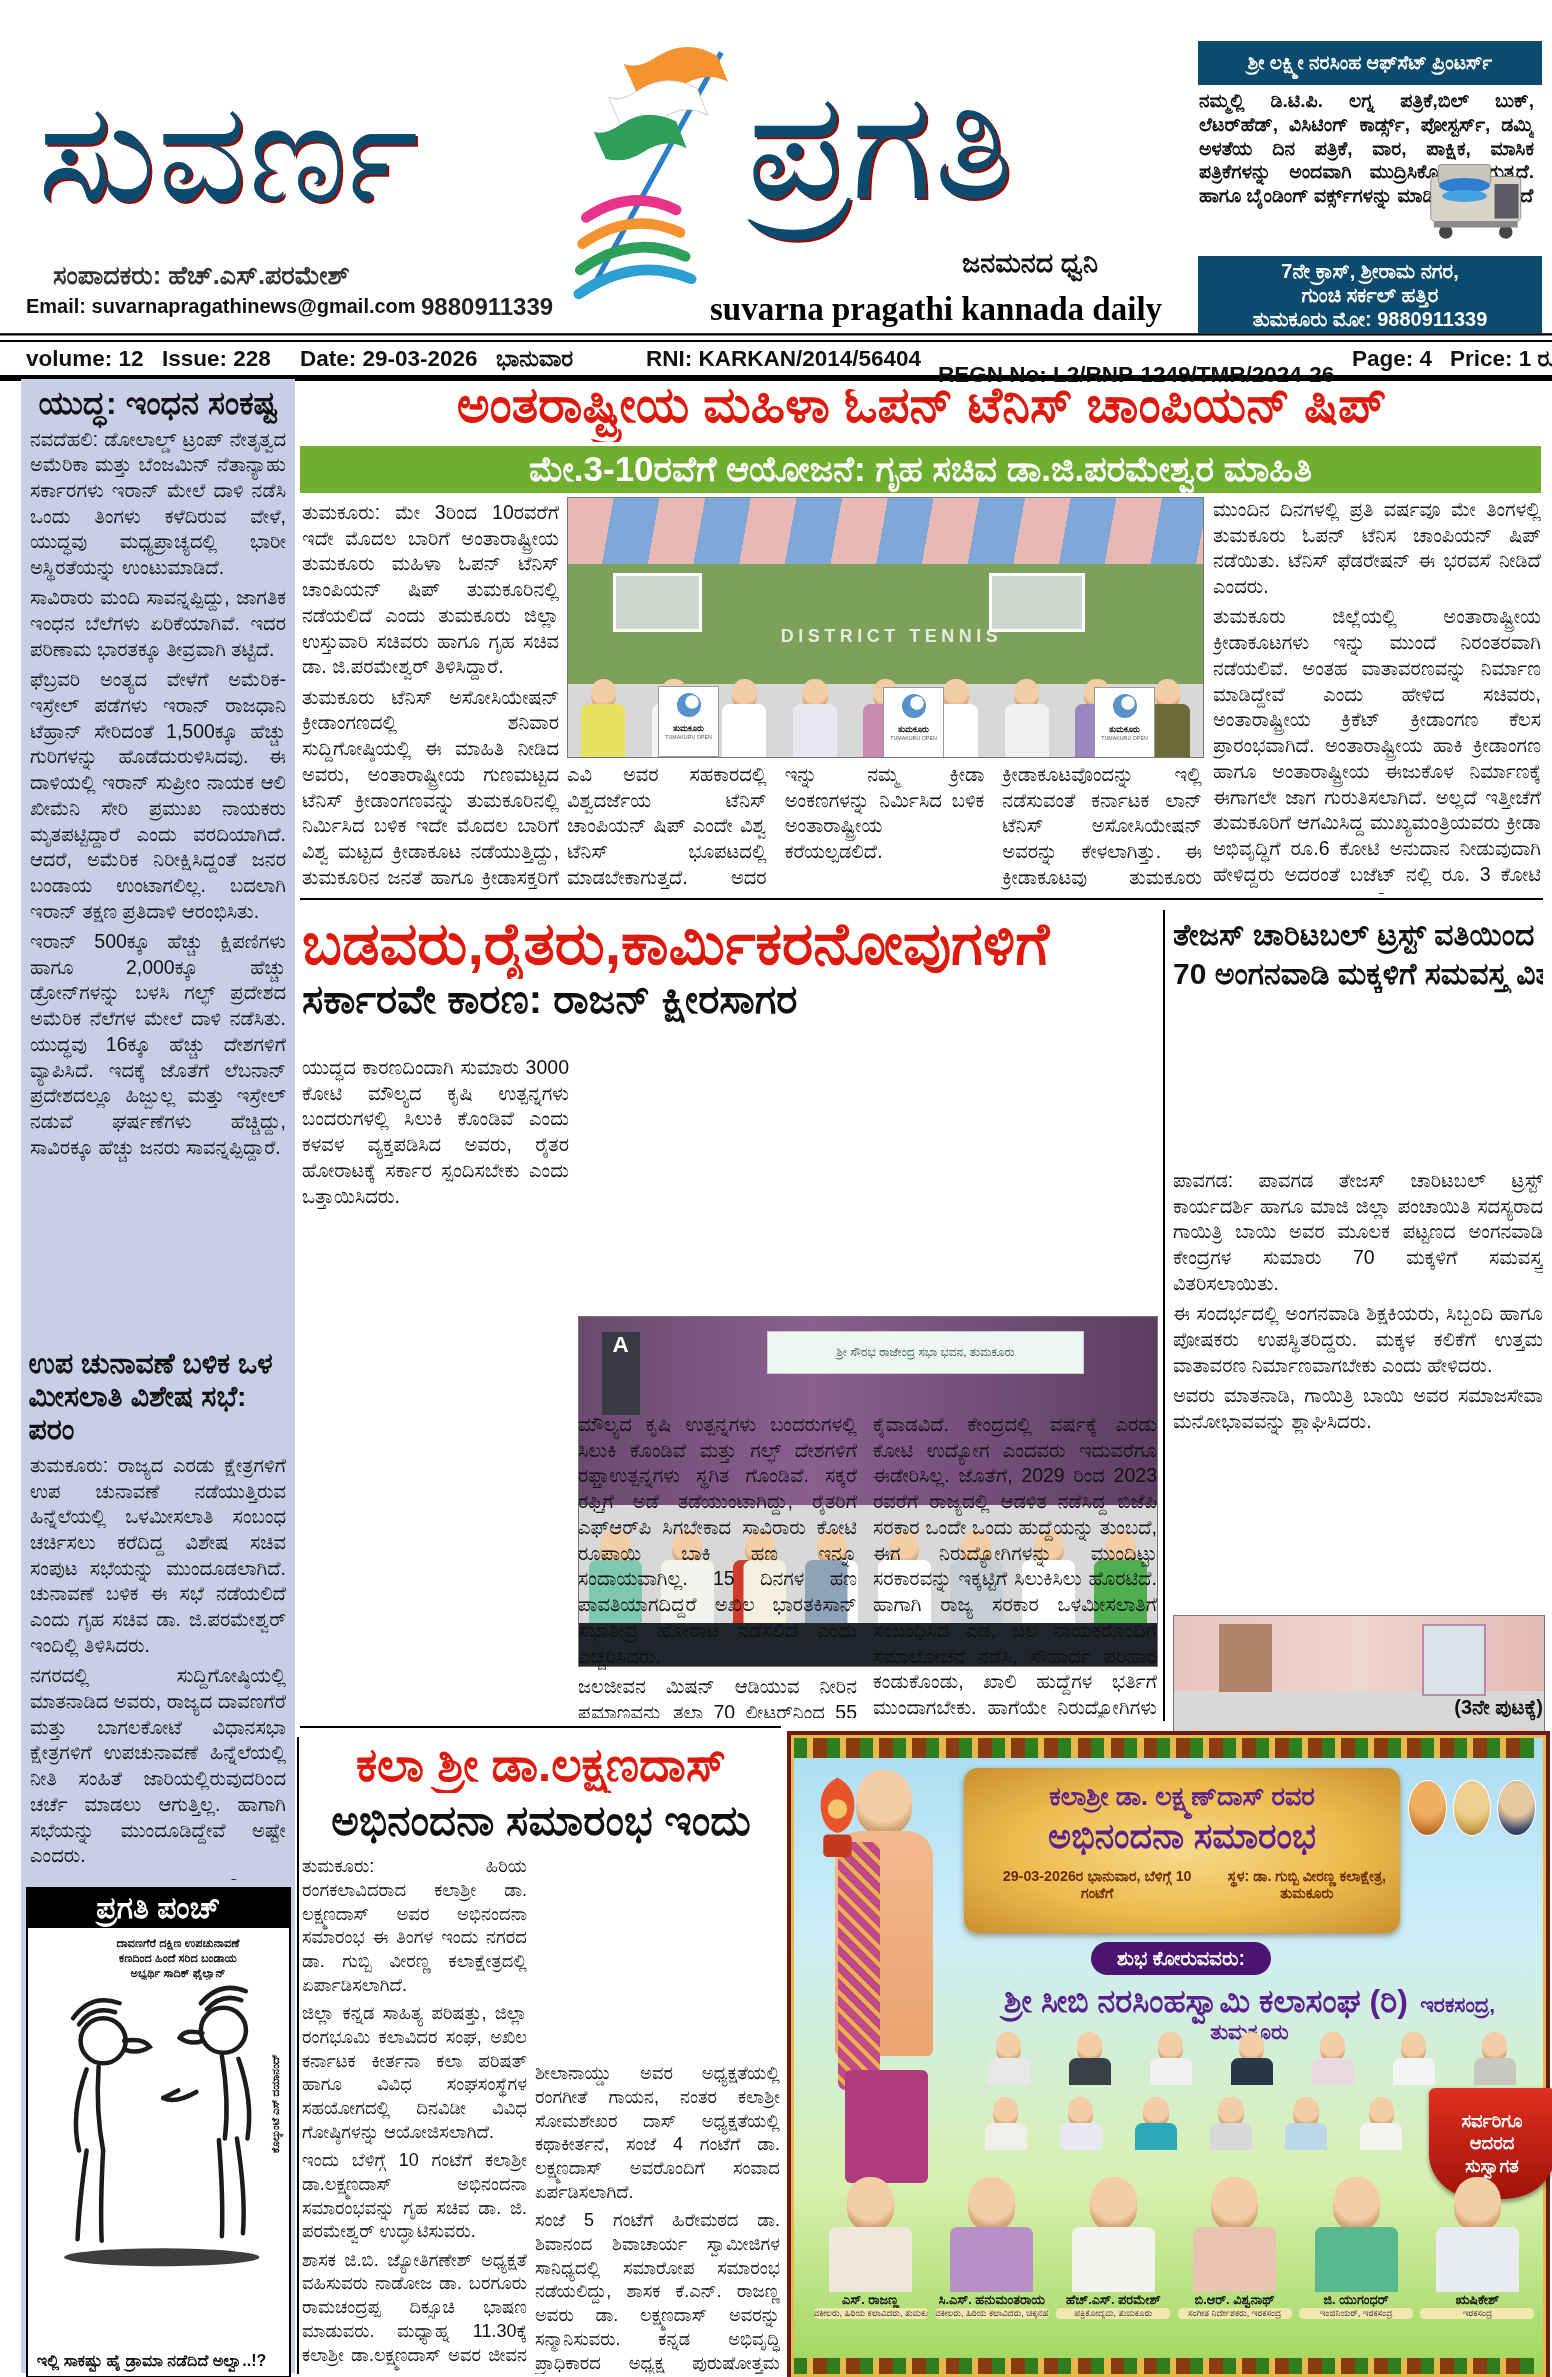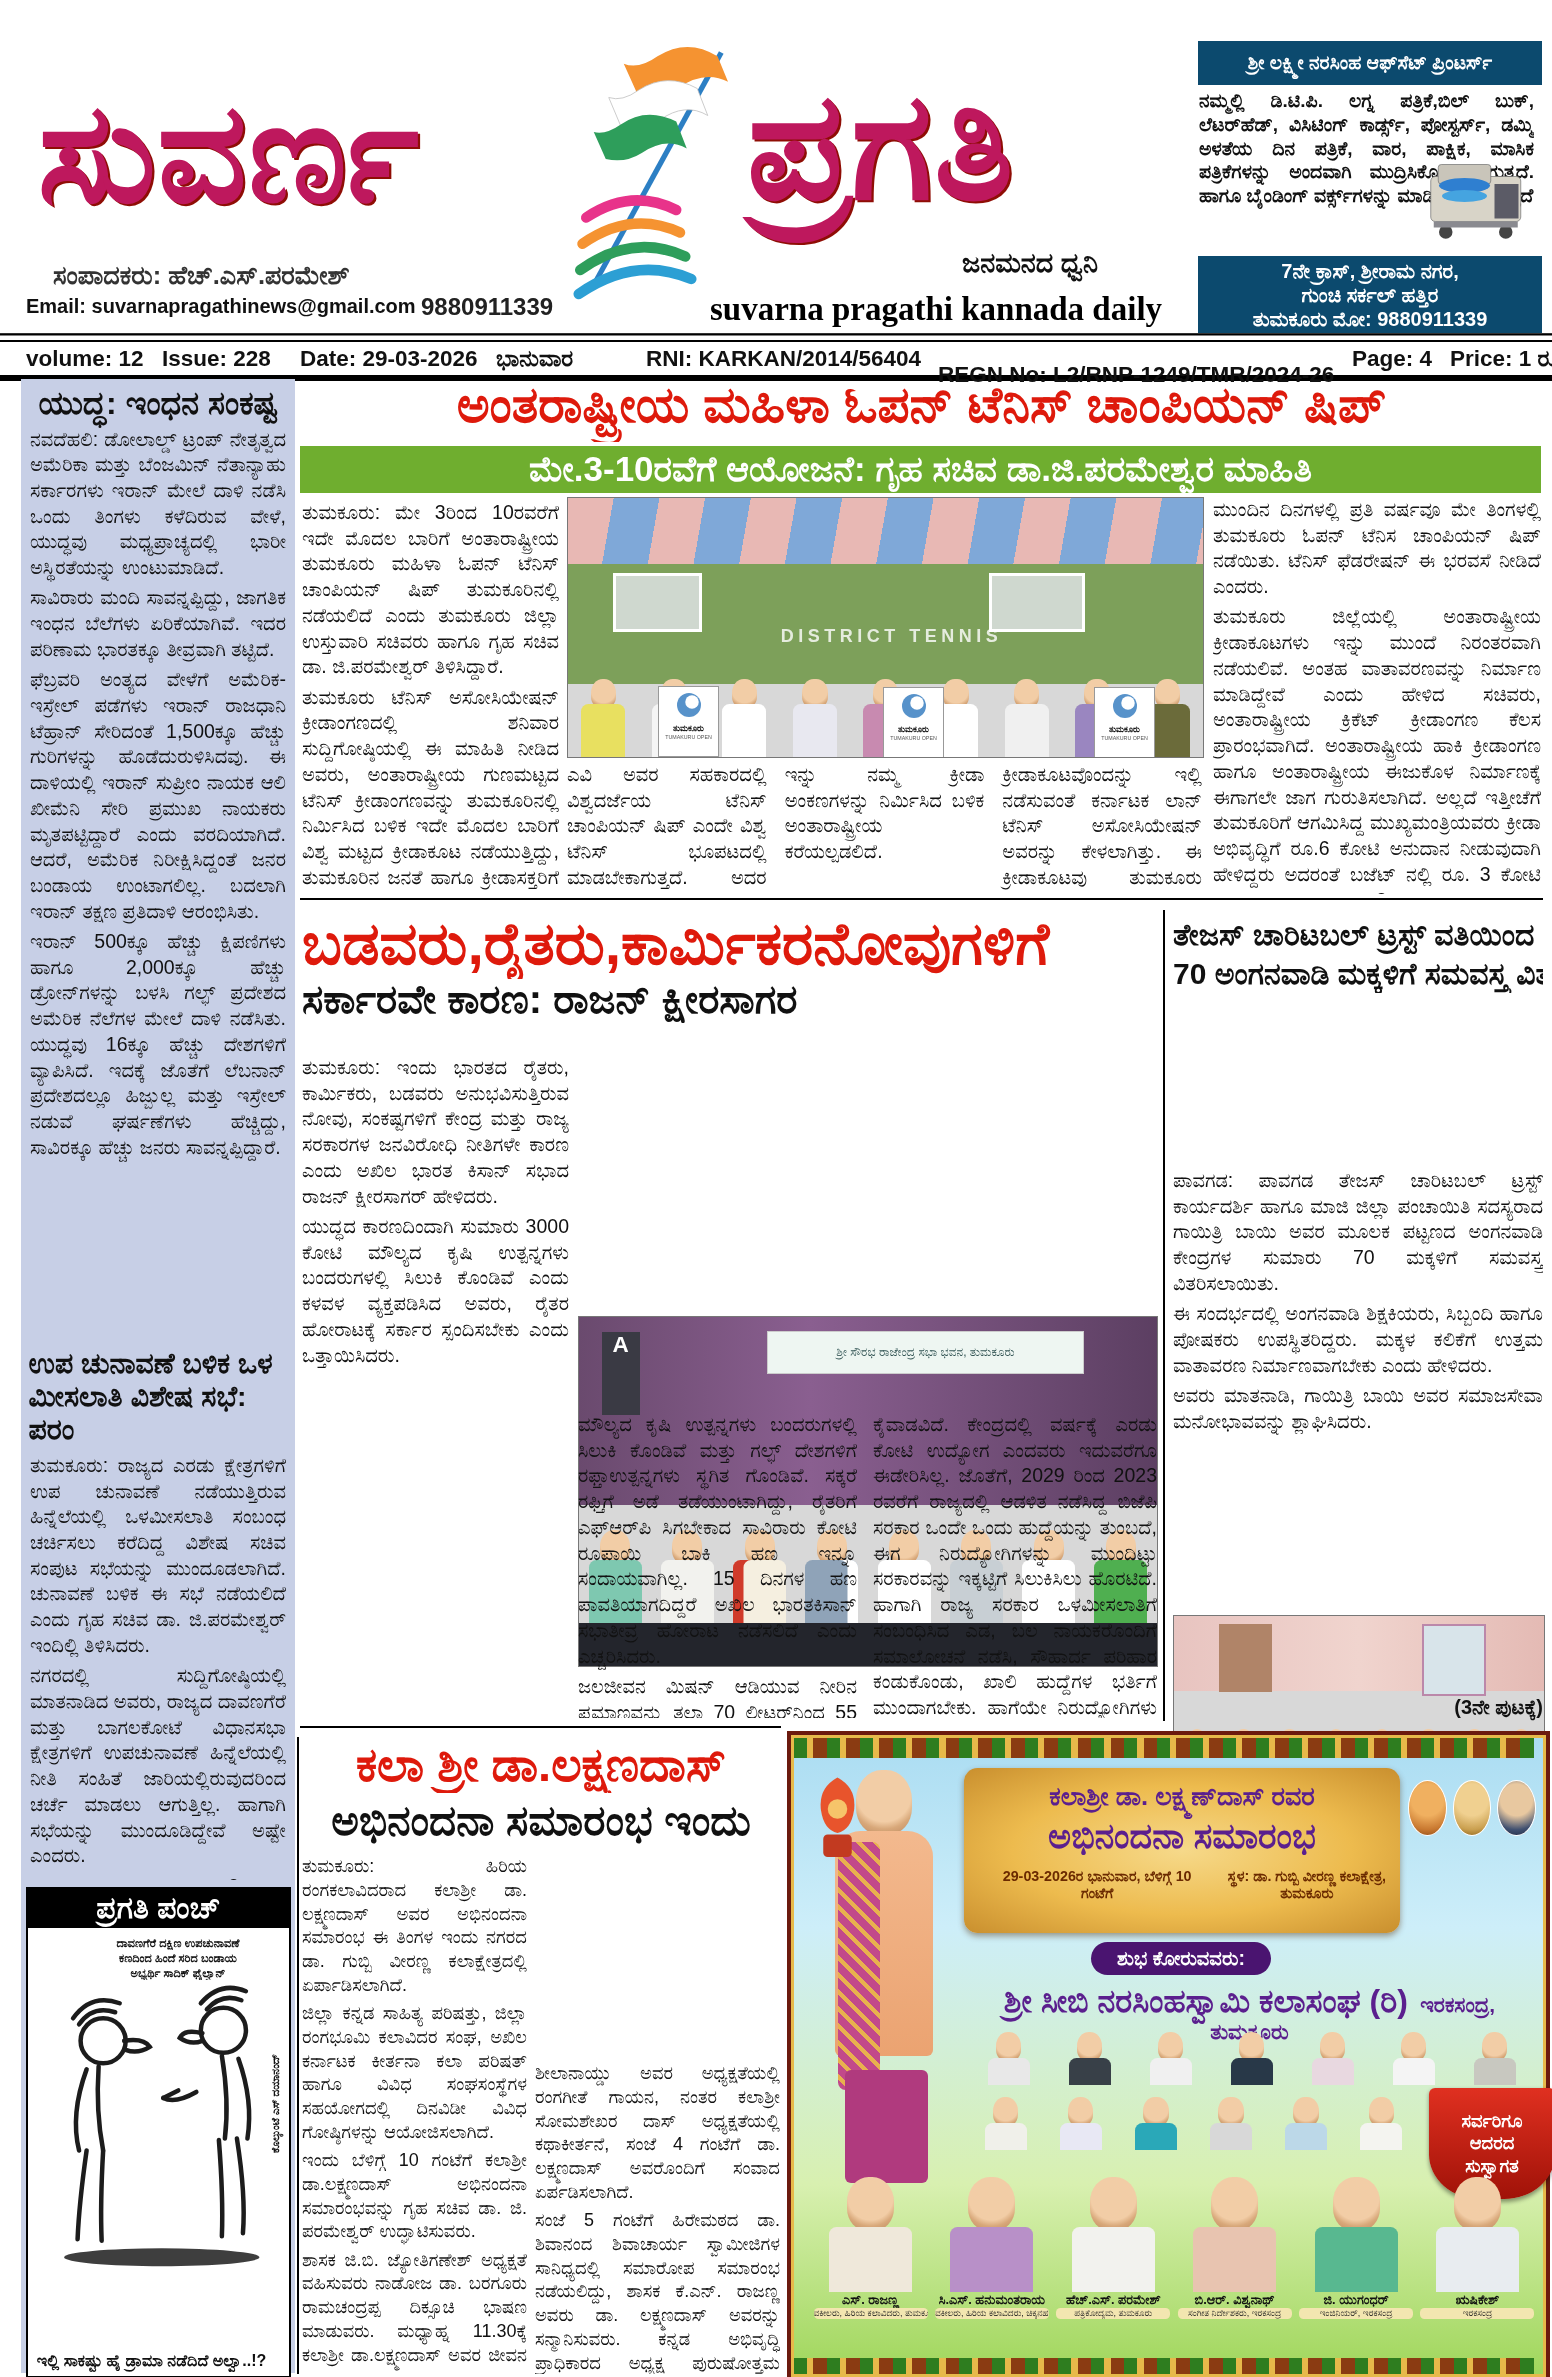--- a/index.html
+++ b/index.html
@@ -6,21 +6,21 @@
   #page{position:relative;width:1553px;height:2377px;background:#fff;overflow:hidden;
         font-family:"Liberation Sans",sans-serif;color:#111;}
   .abs{position:absolute;}
   .k{font-size:19.5px;line-height:1.32;text-align:justify;word-break:break-word;overflow:hidden;}
   .kp{margin:0 0 4.5px 0;text-indent:0;}
   .hl-red{color:#de1a0c;font-weight:bold;}
   .photo{background:#d8d8d8;border:0.8px solid #777;overflow:hidden;position:relative;}
   .vrule{background:#000;width:2.3px;}
   .hrule{background:#000;height:2.3px;}
   
-  .masthead-word{color:#be185d;font-weight:bold;text-shadow:2.3px 2.3px 0 #8f0d05;letter-spacing:1.5px;}
+  .masthead-word{color:#0c4a6e;font-weight:normal;text-shadow:2.3px 2.3px 0 #8f0d05;letter-spacing:1.5px;}
   
   .infobar{border-top:2.3px solid #000;box-shadow:0 -4.5px 0 0 #fff,0 -6.8px 0 0 #000;
            border-bottom:6.8px solid #000;background:#fff;display:flex;align-items:center;}
   .infobar span{font-weight:bold;font-size:22.5px;white-space:nowrap;}
   
   .blue-bar{background:#0c4a6e;color:#fff;font-weight:bold;display:flex;align-items:center;justify-content:center;text-align:center;}
   
   .leftcol{background:#c7cfe6;}
   
   .cartoon-head{background:#000;color:#fff;font-weight:bold;display:flex;align-items:center;justify-content:center;}
@@ -238,21 +238,20 @@
     <p class="kp">ಕ್ರೀಡಾಕೂಟವೊಂದನ್ನು ಇಲ್ಲಿ ನಡೆಸುವಂತೆ ಕರ್ನಾಟಕ ಲಾನ್ ಟೆನಿಸ್ ಅಸೋಸಿಯೇಷನ್ ಅವರನ್ನು ಕೇಳಲಾಗಿತ್ತು. ಈ ಕ್ರೀಡಾಕೂಟವು ತುಮಕೂರು ಓಪನ್ ಟೆನಿಸ್ ಚಾಂಪಿಯನ್ ಷಿಪ್ ಎಂದೇ ಕರೆಯಲ್ಪಡಲಿದೆ. ಇಲ್ಲಿ ಆಡುವ ಕ್ರೀಡಾಪಟುಗಳು ಕಲಿಕೆಗೆ ಉತ್ತಮ ಅವಕಾಶಗಳು ಸಿಗಲಿವೆ ಎಂದರು.</p>
 
   </div>
 
   <div class="abs hrule" style="left:300px;top:898px;width:1243px;"></div>
 
   <div class="abs hl-red" style="left:302px;top:910px;width:856px;font-size:59px;white-space:nowrap;overflow:hidden;">ಬಡವರು,ರೈತರು,ಕಾರ್ಮಿಕರನೋವುಗಳಿಗೆ</div>
   <div class="abs" style="left:302px;top:977px;width:856px;font-size:40px;font-weight:bold;color:#111;white-space:nowrap;overflow:hidden;">ಸರ್ಕಾರವೇ ಕಾರಣ: ರಾಜನ್ ಕ್ಷೀರಸಾಗರ</div>
 
   <div class="abs k" style="left:302px;top:1055px;width:267px;height:661px;">
-    <p class="kp">ತುಮಕೂರು: ಇಂದು ಭಾರತದ ರೈತರು, ಕಾರ್ಮಿಕರು, ಬಡವರು ಅನುಭವಿಸುತ್ತಿರುವ ನೋವು, ಸಂಕಷ್ಟಗಳಿಗೆ ಕೇಂದ್ರ ಮತ್ತು ರಾಜ್ಯ ಸರಕಾರಗಳ ಜನವಿರೋಧಿ ನೀತಿಗಳೇ ಕಾರಣ ಎಂದು ಅಖಿಲ ಭಾರತ ಕಿಸಾನ್ ಸಭಾದ ರಾಜನ್ ಕ್ಷೀರಸಾಗರ್ ಹೇಳಿದರು.</p>
     <p class="kp">ಯುದ್ಧದ ಕಾರಣದಿಂದಾಗಿ ಸುಮಾರು 3000 ಕೋಟಿ ಮೌಲ್ಯದ ಕೃಷಿ ಉತ್ಪನ್ನಗಳು ಬಂದರುಗಳಲ್ಲಿ ಸಿಲುಕಿ ಕೊಂಡಿವೆ ಎಂದು ಕಳವಳ ವ್ಯಕ್ತಪಡಿಸಿದ ಅವರು, ರೈತರ ಹೋರಾಟಕ್ಕೆ ಸರ್ಕಾರ ಸ್ಪಂದಿಸಬೇಕು ಎಂದು ಒತ್ತಾಯಿಸಿದರು.</p>
   </div>
 
   <div class="abs photo" style="left:578px;top:1055px;width:578px;height:349px;">
     <div class="abs" style="left:0;top:0;width:578px;height:188px;background:linear-gradient(90deg,#6a4a6e,#8a5f90 40%,#5c3f62);"></div>
     <div class="abs" style="left:188px;top:13.5px;width:315px;height:41px;background:#eef6f2;color:#355;font-size:12px;display:flex;align-items:center;justify-content:center;border:0.8px solid #ccc;">ಶ್ರೀ ಸೌರಭ ರಾಜೇಂದ್ರ ಸಭಾ ಭವನ, ತುಮಕೂರು</div>
     <div class="abs" style="left:22.5px;top:15px;width:38px;height:83px;background:#3a3a44;color:#fff;font-weight:bold;font-size:22.5px;text-align:center;">A</div>
     <div class="abs" style="left:0;top:188px;width:578px;height:120px;display:flex;justify-content:space-around;align-items:flex-end;">
       <div>
           <div class="face" style="width:30px;height:35px;"></div>

